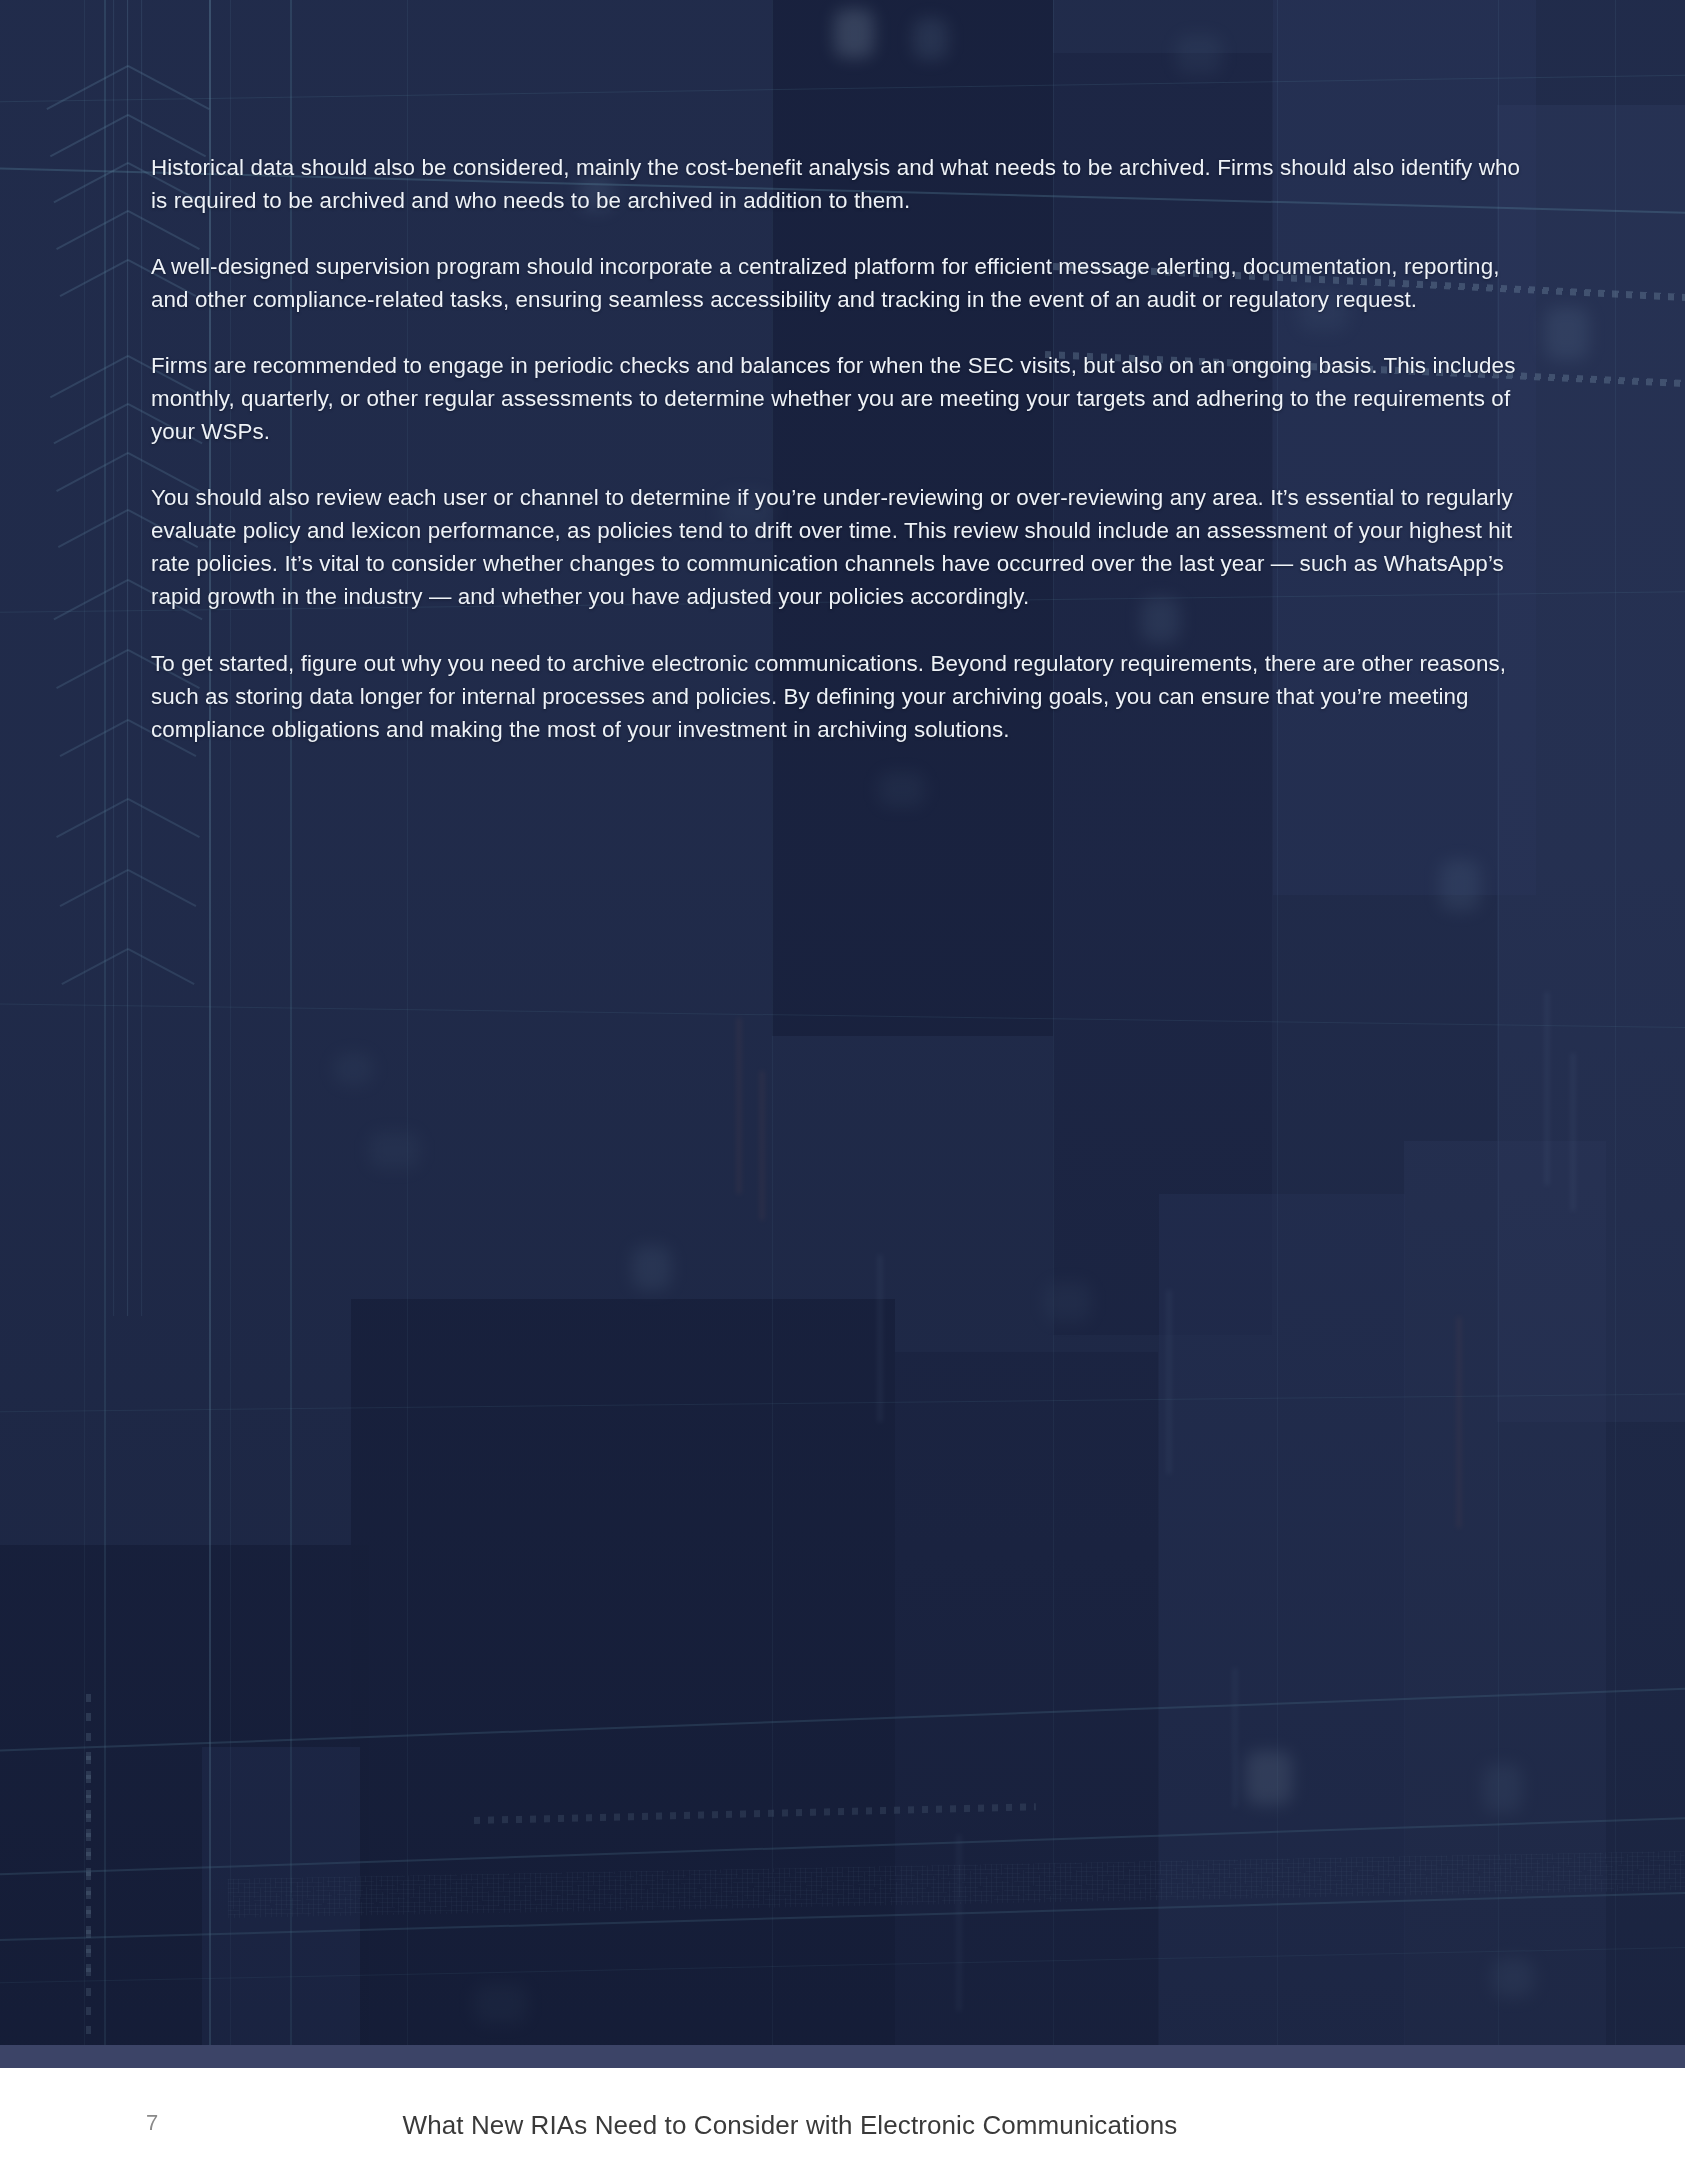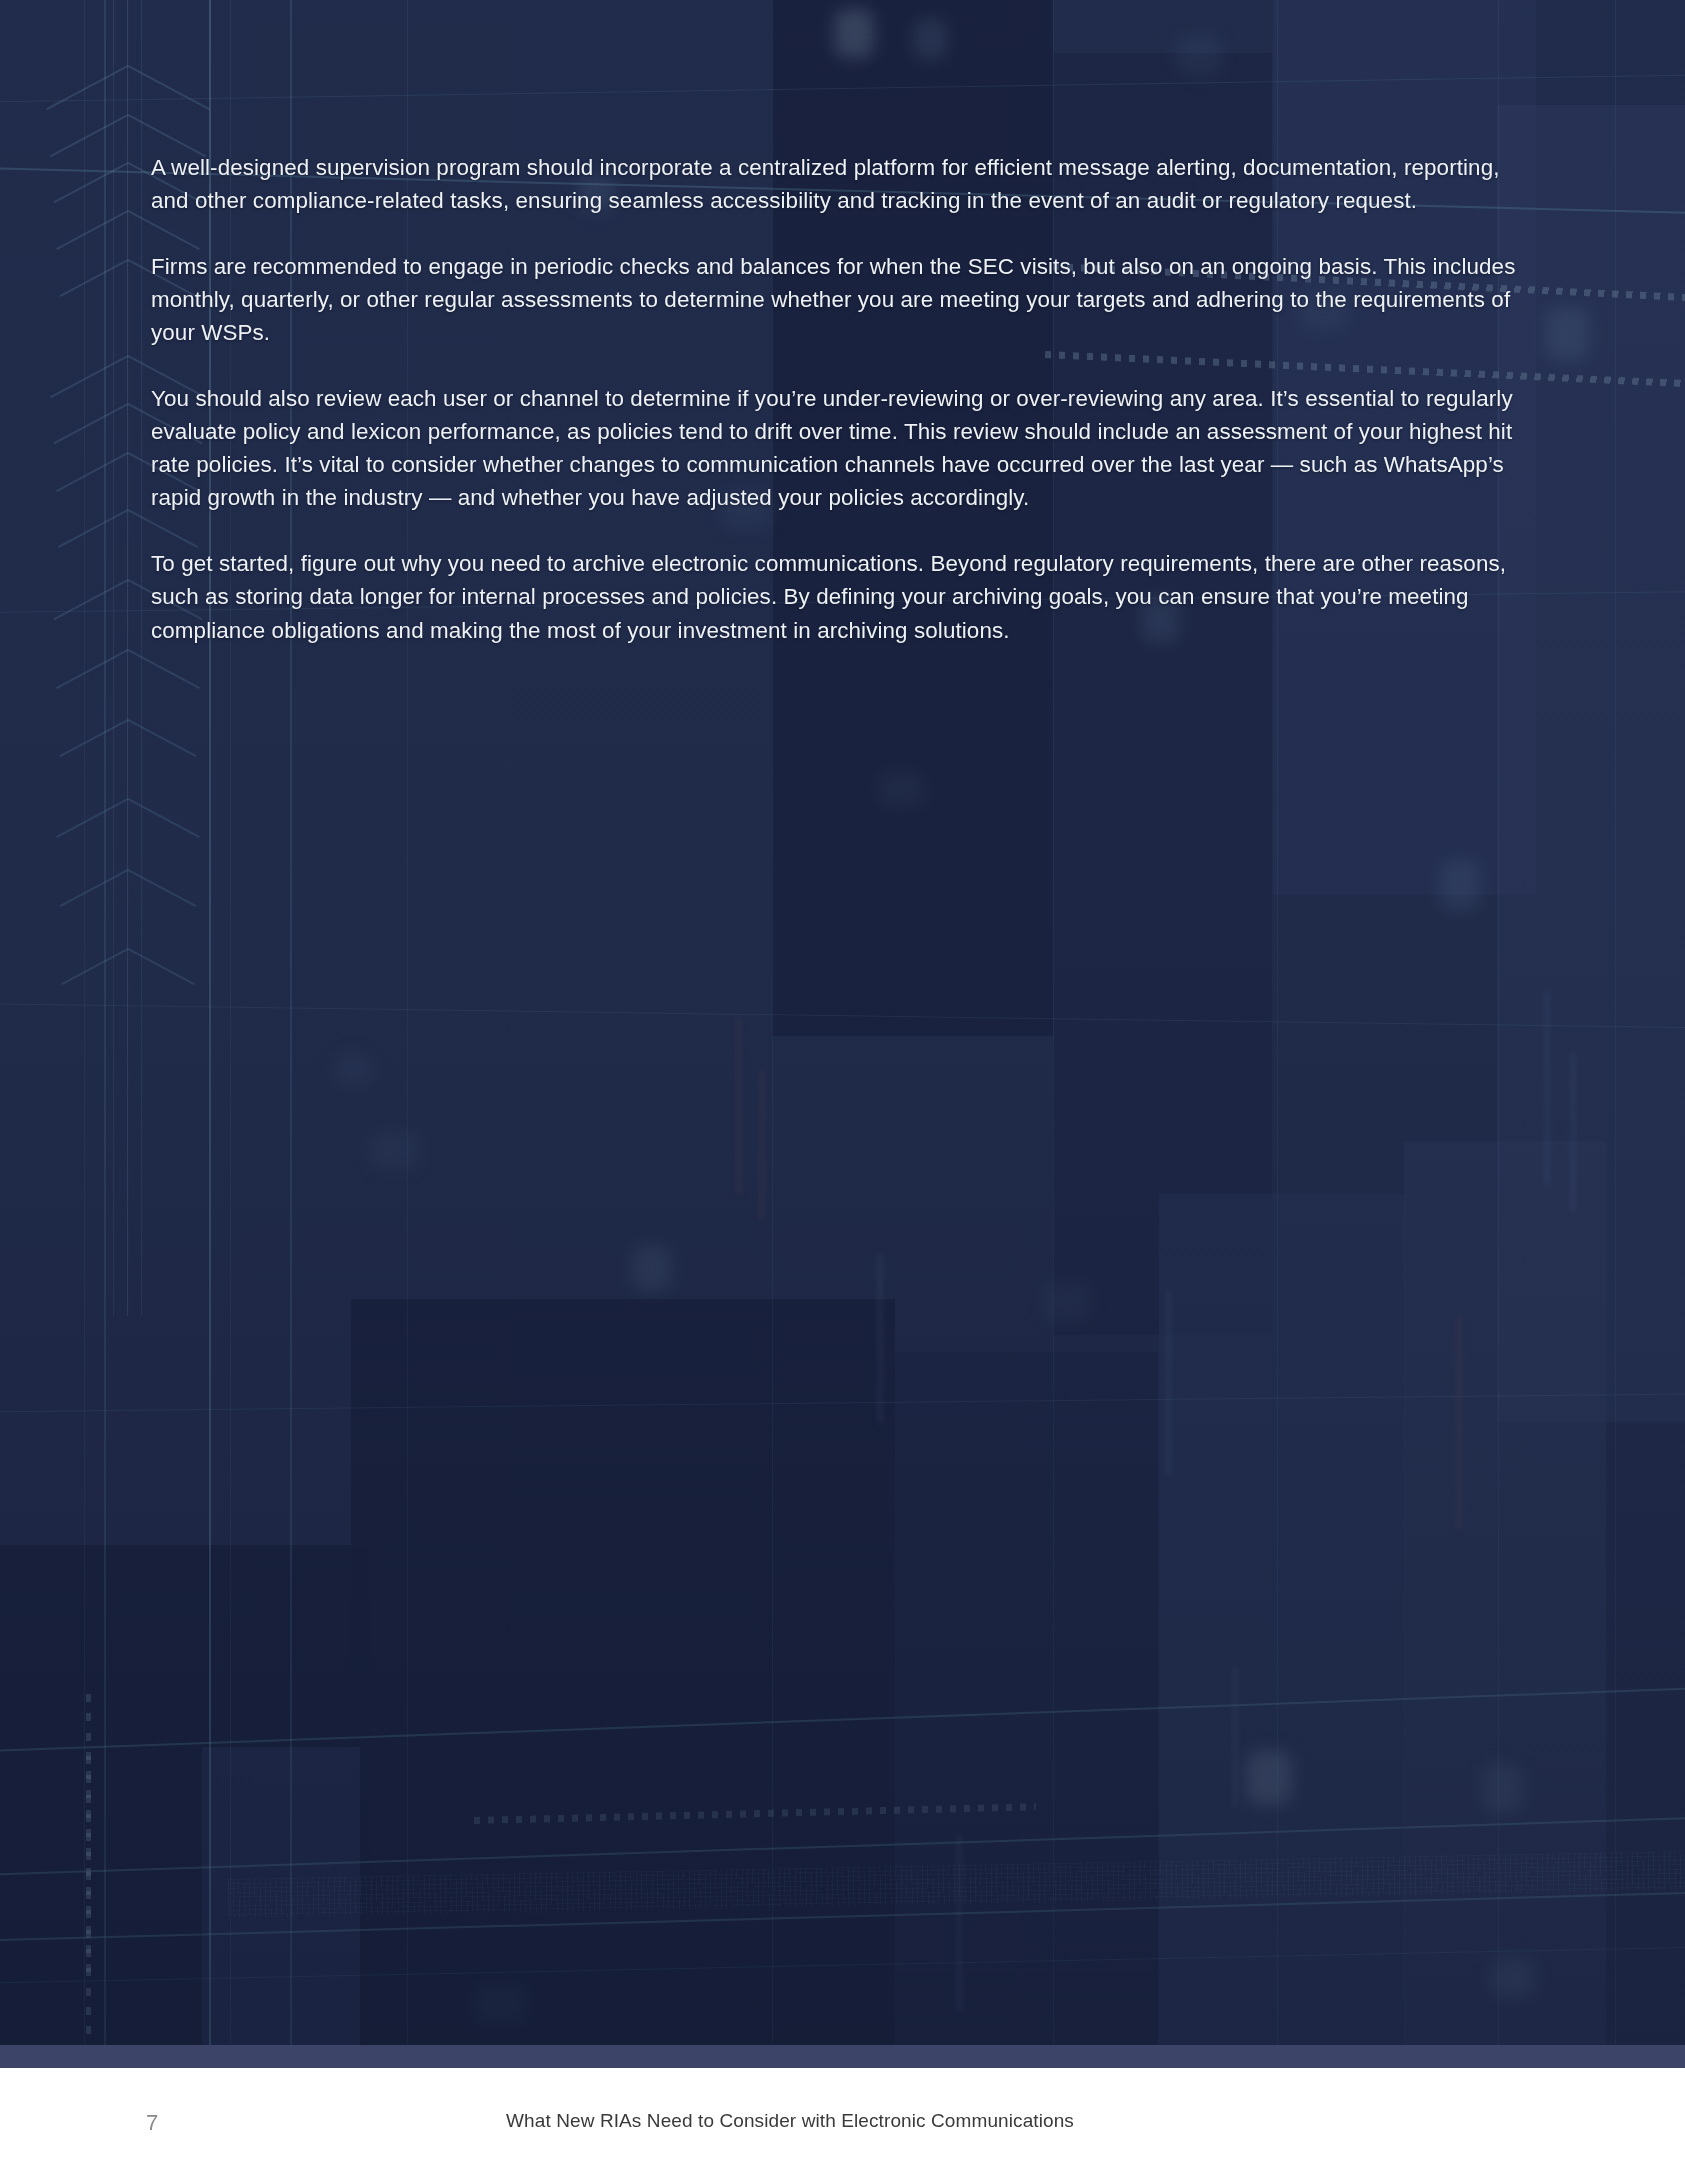--- a/index.html
+++ b/index.html
@@ -186,21 +186,21 @@
     color:#8a8a8a;
     font-size:22px;
     letter-spacing:0.2px;
   }
   .footer-title {
     position:absolute;
     left:0; right:0; top:42px;
     text-align:center;
     padding-right:105px;
     color:#3a3a3a;
-    font-size:19px;
+    font-size:26px;
     letter-spacing:0.1px;
   }
 </style>
 </head>
 <body>
 
 <div class="page">
 
   <div class="bg-art">
     <div class="bg-base"></div>
@@ -310,20 +310,21 @@
     <div class="wick cool" style="left:1167px; top:1290px; height:184px;"></div>
     <div class="wick cool" style="left:878px; top:1255px; height:167px;"></div>
     <div class="wick cool" style="left:1233px; top:1668px; height:140px;"></div>
     <div class="wick cool" style="left:957px; top:1835px; height:176px;"></div>
 
     <div class="bg-scrim"></div>
   </div>
 
   <div class="content">
 
+    <p class="body">Historical data should also be considered, mainly the cost-benefit analysis and what needs to be archived. Firms should also identify who is required to be archived and who needs to be archived in addition to them.</p>
 
 
     <p class="body">A well-designed supervision program should incorporate a centralized platform for efficient message alerting, documentation, reporting, and other compliance-related tasks, ensuring seamless accessibility and tracking in the event of an audit or regulatory request.</p>
     <p class="body">Firms are recommended to engage in periodic checks and balances for when the SEC visits, but also on an ongoing basis. This includes monthly, quarterly, or other regular assessments to determine whether you are meeting your targets and adhering to the requirements of your WSPs.</p>
     <p class="body">You should also review each user or channel to determine if you’re under-reviewing or over-reviewing any area. It’s essential to regularly evaluate policy and lexicon performance, as policies tend to drift over time. This review should include an assessment of your highest hit rate policies. It’s vital to consider whether changes to communication channels have occurred over the last year — such as WhatsApp’s rapid growth in the industry — and whether you have adjusted your policies accordingly.</p>
 
 
     <p class="body">To get started, figure out why you need to archive electronic communications. Beyond regulatory requirements, there are other reasons, such as storing data longer for internal processes and policies. By defining your archiving goals, you can ensure that you’re meeting compliance obligations and making the most of your investment in archiving solutions.</p>
   </div>
 

